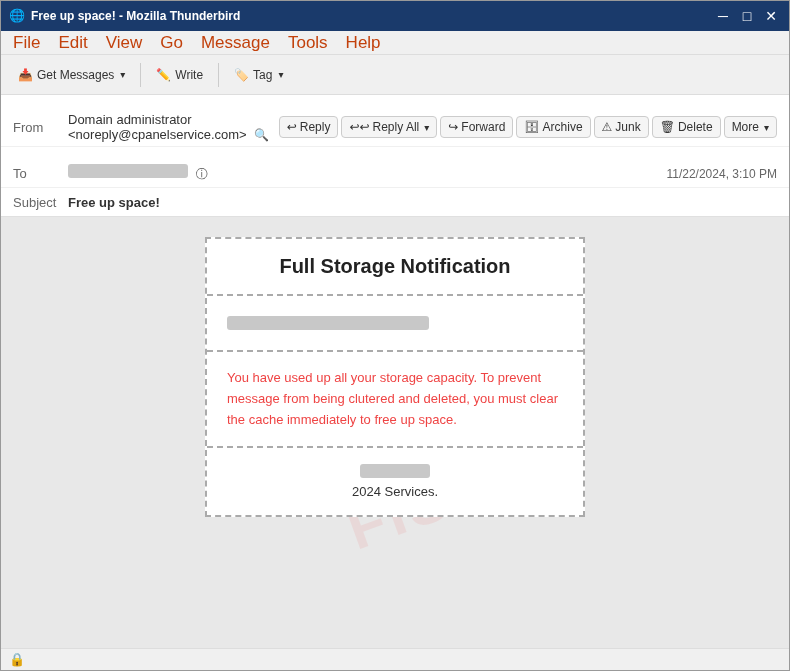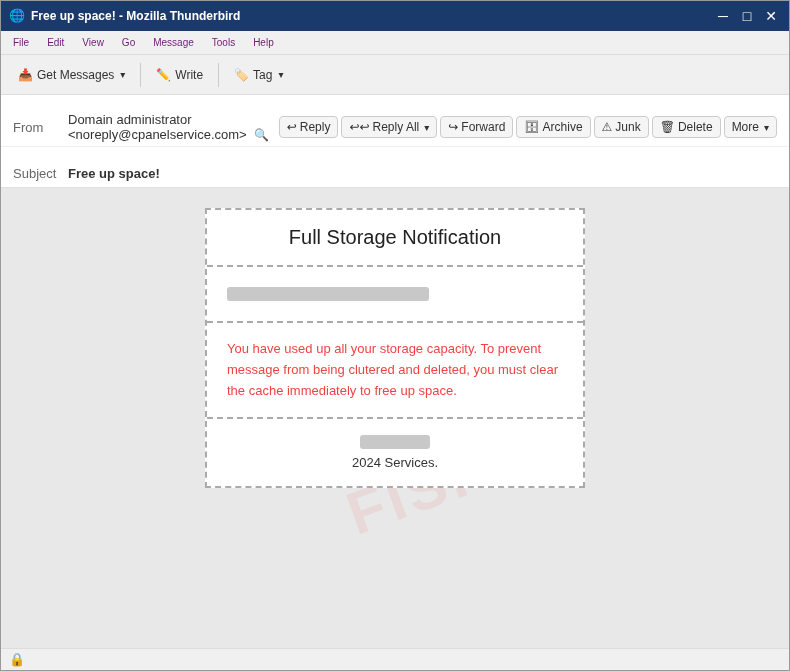--- a/index.html
+++ b/index.html
@@ -65,24 +65,24 @@
       background: #f0f0f0;
       display: flex;
       align-items: center;
       padding: 2px 4px;
       border-bottom: 1px solid #ddd;
       height: 24px;
       gap: 2px;
     }
     .menu-item {
       padding: 2px 8px;
-      font-size: 10px;
-      cursor: pointer;
-      border-radius: 3px;
-      color: #701a75;
+      font-size: 17px;
+      cursor: pointer;
+      border-radius: 3px;
+      color: #c2410c;
     }
     .toolbar {
       background: #f0f0f0;
       display: flex;
       align-items: center;
       padding: 4px 8px;
       border-bottom: 1px solid #ddd;
       gap: 4px;
       height: 40px;
     }
@@ -153,21 +153,20 @@
     .date-display {
       color: #666;
       font-size: 12px;
       margin-left: auto;
     }
     .subject-row {
       display: flex;
       align-items: center;
       padding: 5px 12px;
       min-height: 28px;
-      margin-top: 12px;
     }
     .subject-label {
       color: #666;
       width: 55px;
       font-size: 13px;
       flex-shrink: 0;
     }
     .subject-value {
       font-weight: bold;
       font-size: 13px;
@@ -206,21 +205,21 @@
     }
     .content-section {
       border-bottom: 2px dashed #aaa;
       padding: 16px 20px;
     }
     .content-section:last-child {
       border-bottom: none;
     }
     .email-title {
       font-size: 20px;
-      font-weight: normal;
+      font-weight: bold;
       color: #222;
       text-align: center;
     }
     .blurred-text {
       height: 14px;
       background: #c8c8c8;
       border-radius: 3px;
       margin: 4px 0;
     }
     .blurred-short { width: 60%; }
@@ -373,20 +372,28 @@
           <span>🗑</span>
           <span>Delete</span>
         </button>
         <button class="header-action-btn">
           <span>More</span>
           <span class="dropdown-arrow">▾</span>
         </button>
       </div>
     </div>
 
+    <div class="header-row">
+      <span class="header-label">To</span>
+      <span class="header-value">
+        <span class="to-blurred"></span>
+        <span class="header-to-icon">ⓘ</span>
+      </span>
+      <span class="date-display">11/22/2024, 3:10 PM</span>
+    </div>
 
     <div class="subject-row">
       <span class="subject-label">Subject</span>
       <span class="subject-value">Free up space!</span>
     </div>
   </div>
 
   <div class="email-body">
 
     <div class="watermark">

